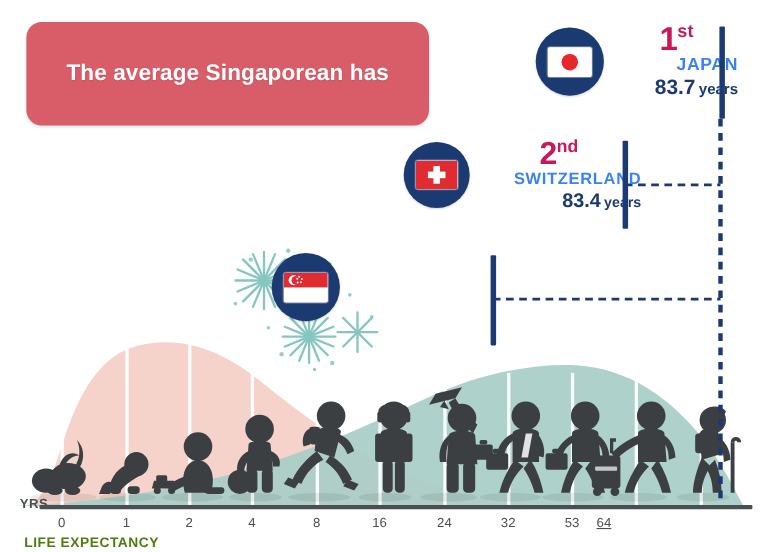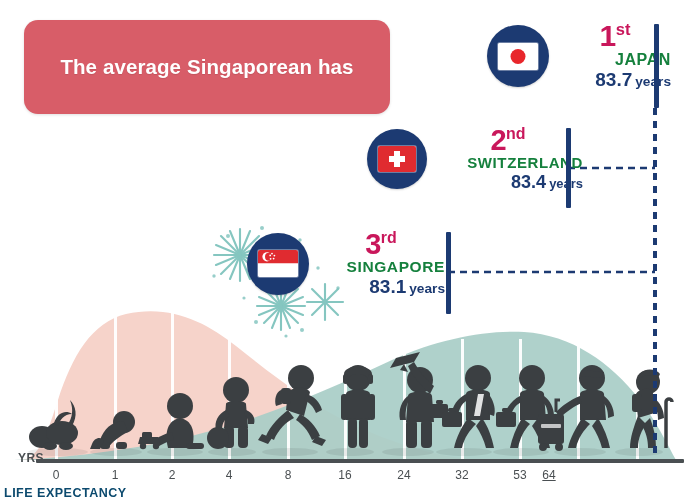--- a/index.html
+++ b/index.html
@@ -43,21 +43,21 @@
     background:#fff;overflow:hidden;position:relative;
     box-shadow:0 0 0 1px rgba(255,255,255,.35);
   }
   .rank-txt{position:relative;}
   .ord{
     color:#c9175b;font-weight:bold;line-height:.95;
     text-align:center;letter-spacing:-.5px;
   }
   .ord sup{font-size:.55em;font-weight:bold;vertical-align:super;letter-spacing:0;}
   .country{
-    color:#15803d;font-weight:bold;text-align:right;letter-spacing:.6px;
+    color:#3b82f6;font-weight:bold;text-align:right;letter-spacing:.6px;
     line-height:1.05;
   }
   .yearsline{
     color:#1c3a72;font-weight:bold;text-align:right;line-height:1.05;
     white-space:nowrap;
   }
   .yearsline .yw{font-size:.72em;font-weight:bold;margin-left:3px;}
   .rbar{
     position:absolute;background:#1c3a72;border-radius:1px;
   }
@@ -72,22 +72,22 @@
     font-size:12px;font-weight:bold;color:#4a4f52;letter-spacing:.4px;
   }
   .tick{
     position:absolute;top:468px;font-size:12px;color:#4a4f52;
     transform:translateX(-50%);font-weight:normal;
   }
   .gridline{
     position:absolute;bottom:43px;width:3px;background:#ffffff;opacity:.95;
   }
   .life-exp{
-    position:absolute;left:4px;top:486px;
-    font-size:12.5px;font-weight:bold;color:#0c4a6e;letter-spacing:.5px;
+    position:absolute;left:22px;top:486px;
+    font-size:12.5px;font-weight:bold;color:#4d7c0f;letter-spacing:.5px;
   }
 </style>
 </head>
 <body>
 
 <div id="stage">
 
   <svg class="curves" viewBox="0 0 692 502">
     <defs>
       <clipPath id="clipFloor">
@@ -420,29 +420,20 @@
           <g fill="#ffffff">
             <circle cx="14" cy="3.6" r="0.9"></circle>
               <circle cx="16.4" cy="5.6" r="0.9"></circle>
             <circle cx="15.6" cy="8.6" r="0.9"></circle>
               <circle cx="12.6" cy="8.8" r="0.9"></circle>
             <circle cx="12.2" cy="5.4" r="0.9"></circle>
           </g>
         </svg>
       </div>
     </div>
-    <div class="rank-txt" style="width:128px;margin-left:8px;">
-      <div class="ord" style="font-size:29px;margin-bottom:1px;">
-        <span>3</span><sup>rd</sup>
-      </div>
-      <div class="country" style="font-size:15.5px;margin-bottom:2px;">SINGAPORE</div>
-      <div class="yearsline" style="font-size:19px;">
-        <span>83.1</span><span class="yw">years</span>
-      </div>
-    </div>
     <div class="rbar" style="left:199px;top:2px;width:5px;height:82px;"></div>
   </div>
 
   <div class="yrs-label">YRS</div>
   <div class="axis-line"></div>
 
   <div class="tick" style="left:56px;">0</div>
   <div class="tick" style="left:115px;">1</div>
   <div class="tick" style="left:172px;">2</div>
   <div class="tick" style="left:229px;">4</div>

